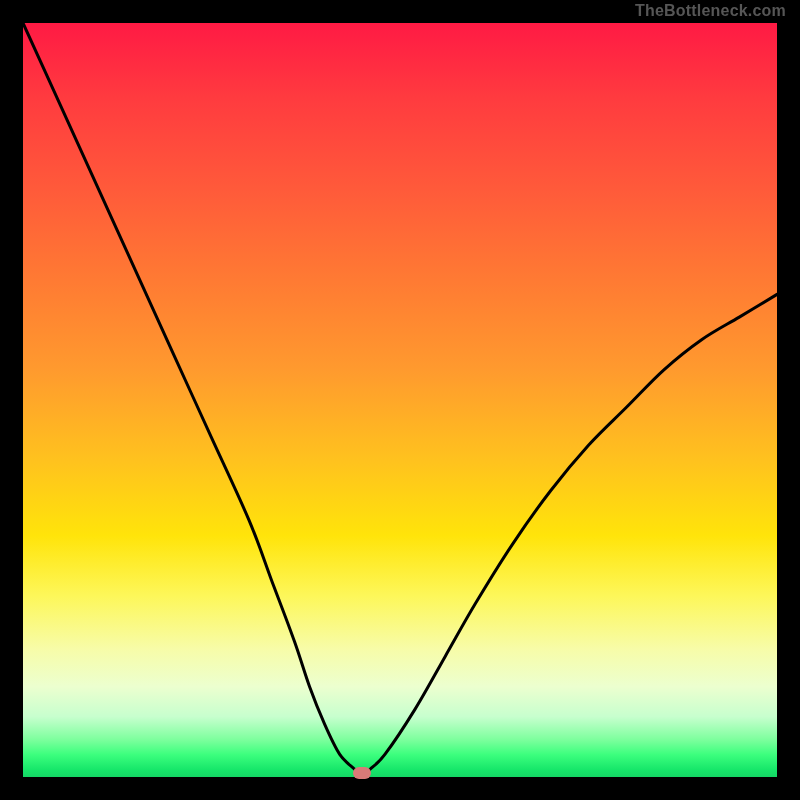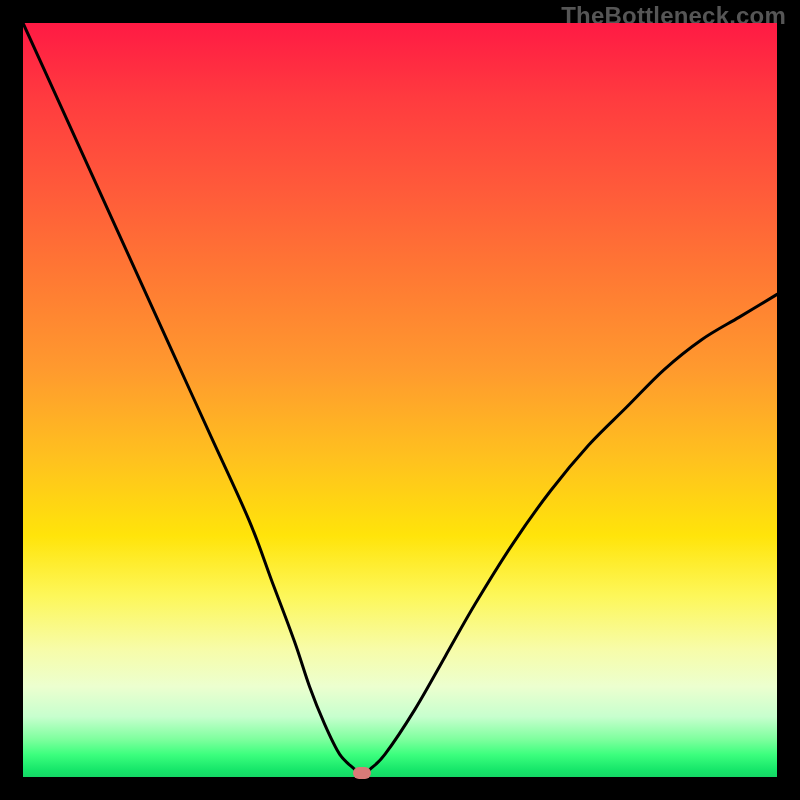--- a/index.html
+++ b/index.html
@@ -8,21 +8,21 @@
     position: relative;
     width: 800px;
     height: 800px;
     background: #000;
   }
   .watermark {
     position: absolute;
     top: 2px;
     right: 14px;
     font-family: Arial, Helvetica, sans-serif;
-    font-size: 24px;
+    font-size: 16px;
     font-weight: 600;
     color: #565656;
     letter-spacing: 0.2px;
   }
   .plot {
     position: absolute;
     left: 23px;
     top: 23px;
     width: 754px;
     height: 754px;

